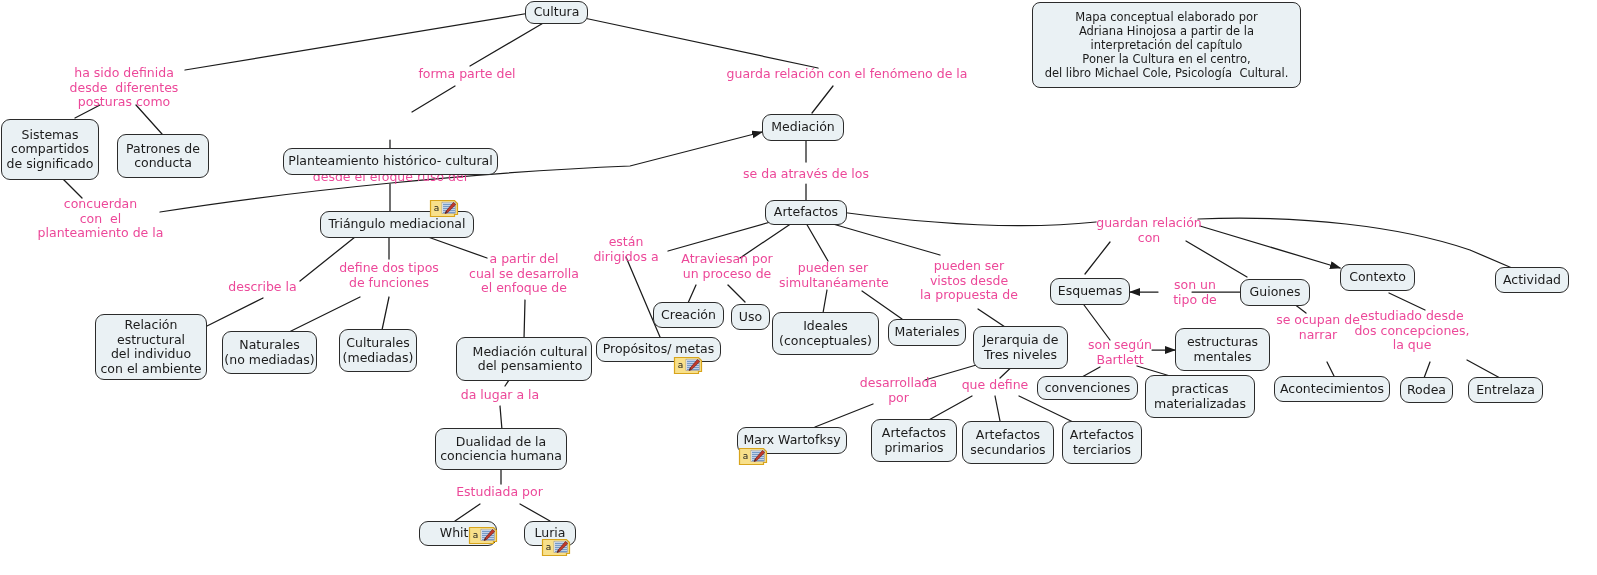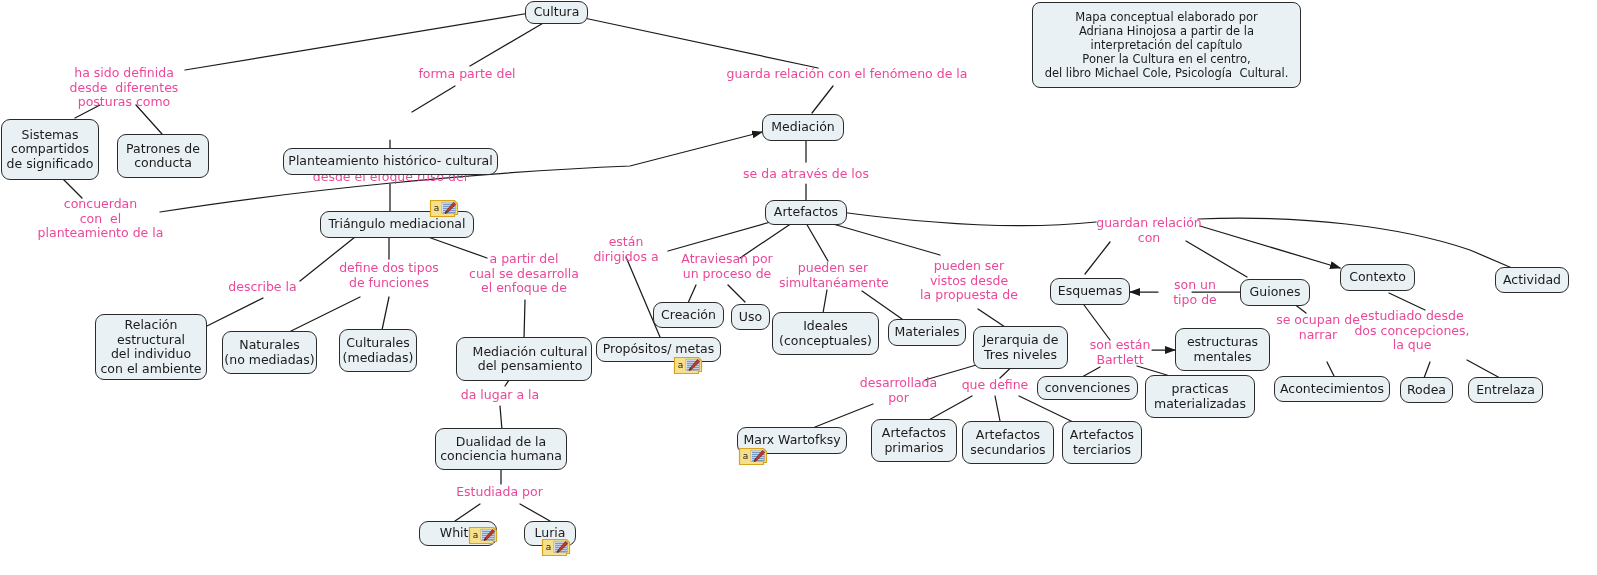--- a/index.html
+++ b/index.html
@@ -321,21 +321,21 @@
 la propuesta de</div>
 
   <div class="link-label" style="left:1090px; top:216px; width:118px;">guardan relación
 con</div>
 
   <div class="link-label" style="left:832px; top:376px; width:93px;margin-left:20px;">desarrollada
 por</div>
 
   <div class="link-label" style="left:955px; top:378px; width:80px;">que define</div>
 
-  <div class="link-label" style="left:1080px; top:338px; width:80px;">son están
+  <div class="link-label" style="left:1080px; top:338px; width:80px;">son según
 Bartlett</div>
 
   <div class="link-label" style="left:1155px; top:278px; width:80px;">son un
 tipo de</div>
 
   <div class="link-label" style="left:1266px; top:313px; width:104px;">se ocupan de
 narrar</div>
 
   <div class="link-label" style="left:1354px; top:309px; width:116px;">estudiado desde
 dos concepciones,

